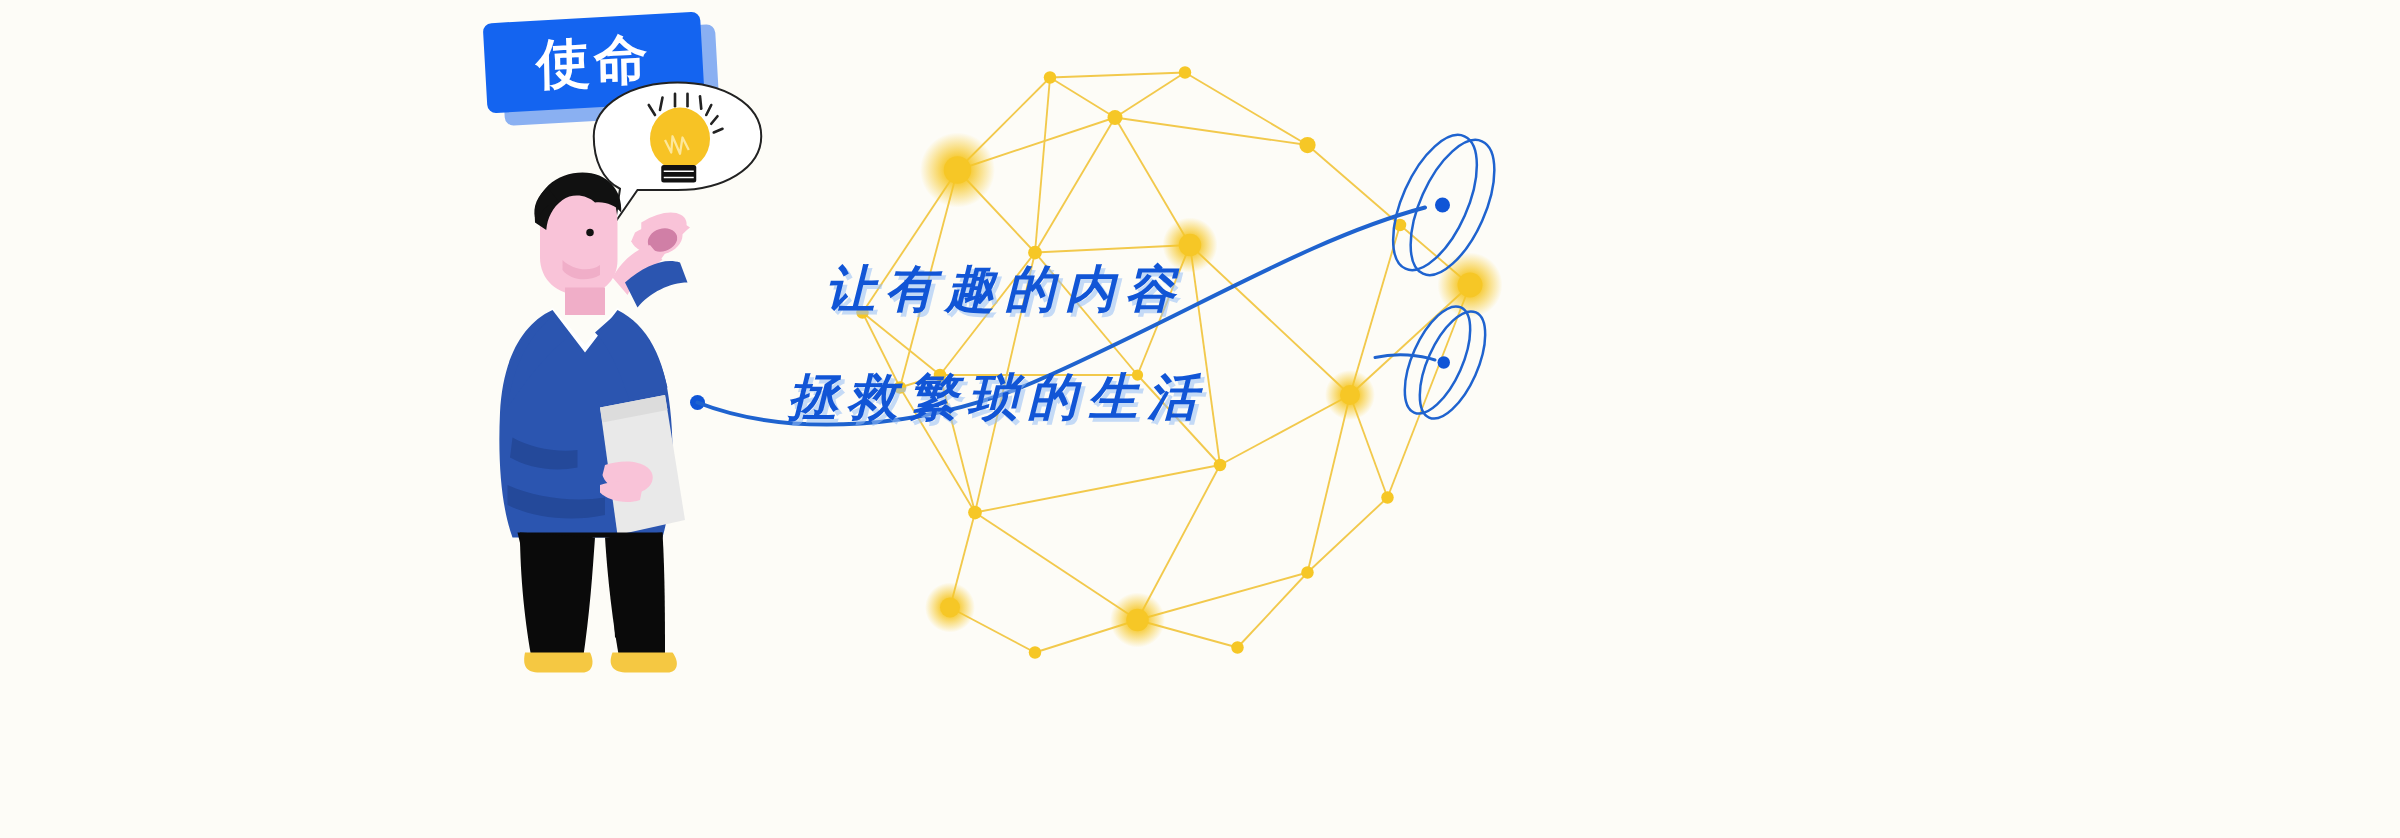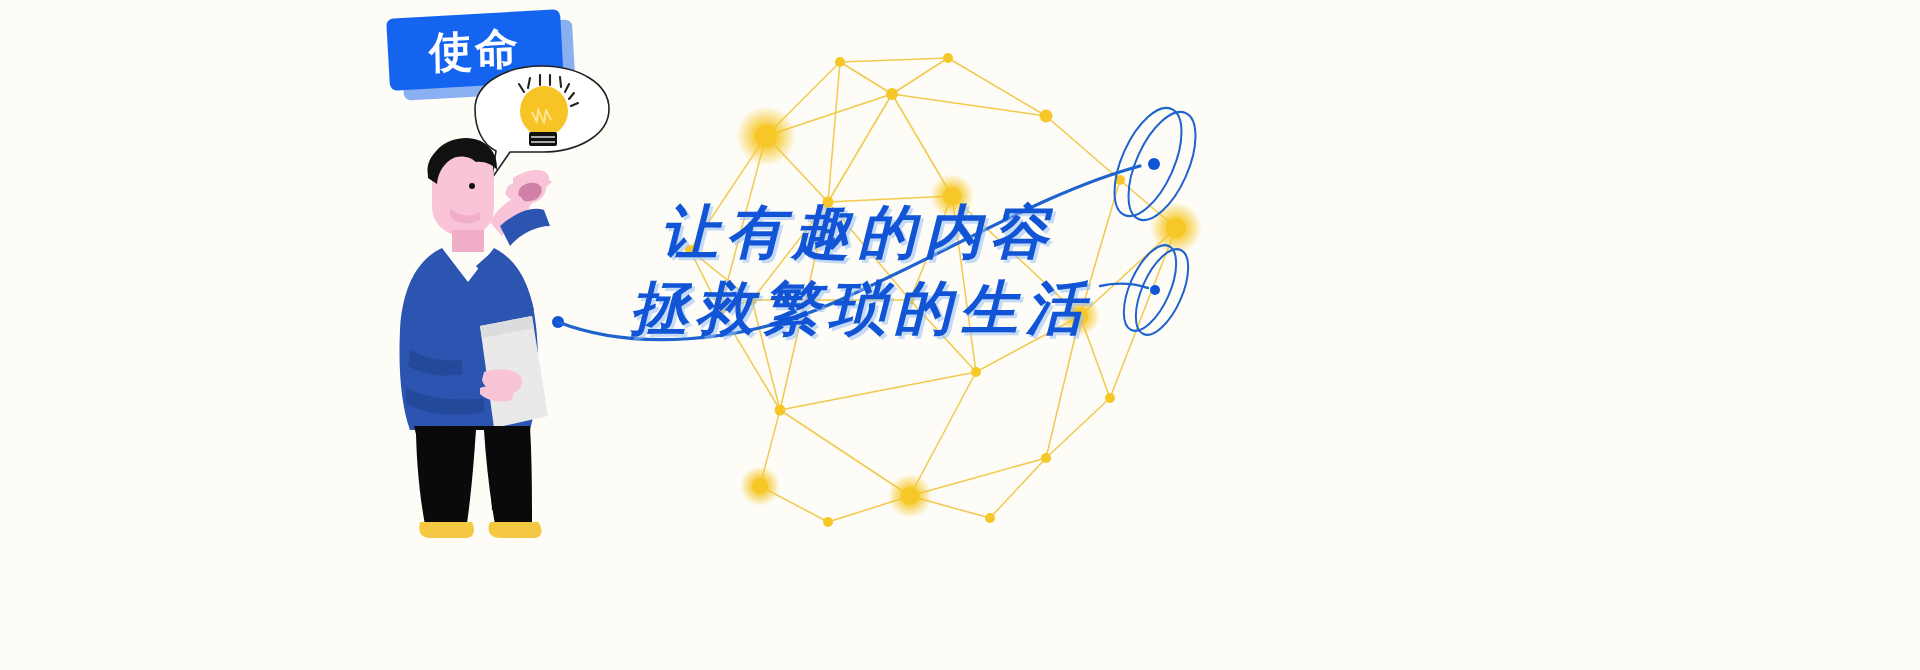--- a/index.html
+++ b/index.html
@@ -99,31 +99,31 @@
   .headline {
     position: absolute;
     left: 660px;
     top: 196px;
     width: 620px;
     z-index: 5;
   }
   .hl-line {
     position: relative;
     color: #1155d6;
-    font-size: 58px;
+    font-size: 40px;
     font-weight: bold;
     font-style: italic;
     letter-spacing: 8px;
     line-height: 72px;
     white-space: nowrap;
     font-family: "DejaVu Sans", "Liberation Sans", sans-serif;
     text-shadow: 3px 3px 0 rgba(150,190,245,0.55);
   }
   .hl-line.l2 {
-    margin-top: 4px;
+    margin-top: 14px;
     margin-left: -30px;
   }
 </style>
 </head>
 <body>
 
 <div id="banner">
 
   <div class="badge-wrap">
     <div class="badge-shadow"></div>

